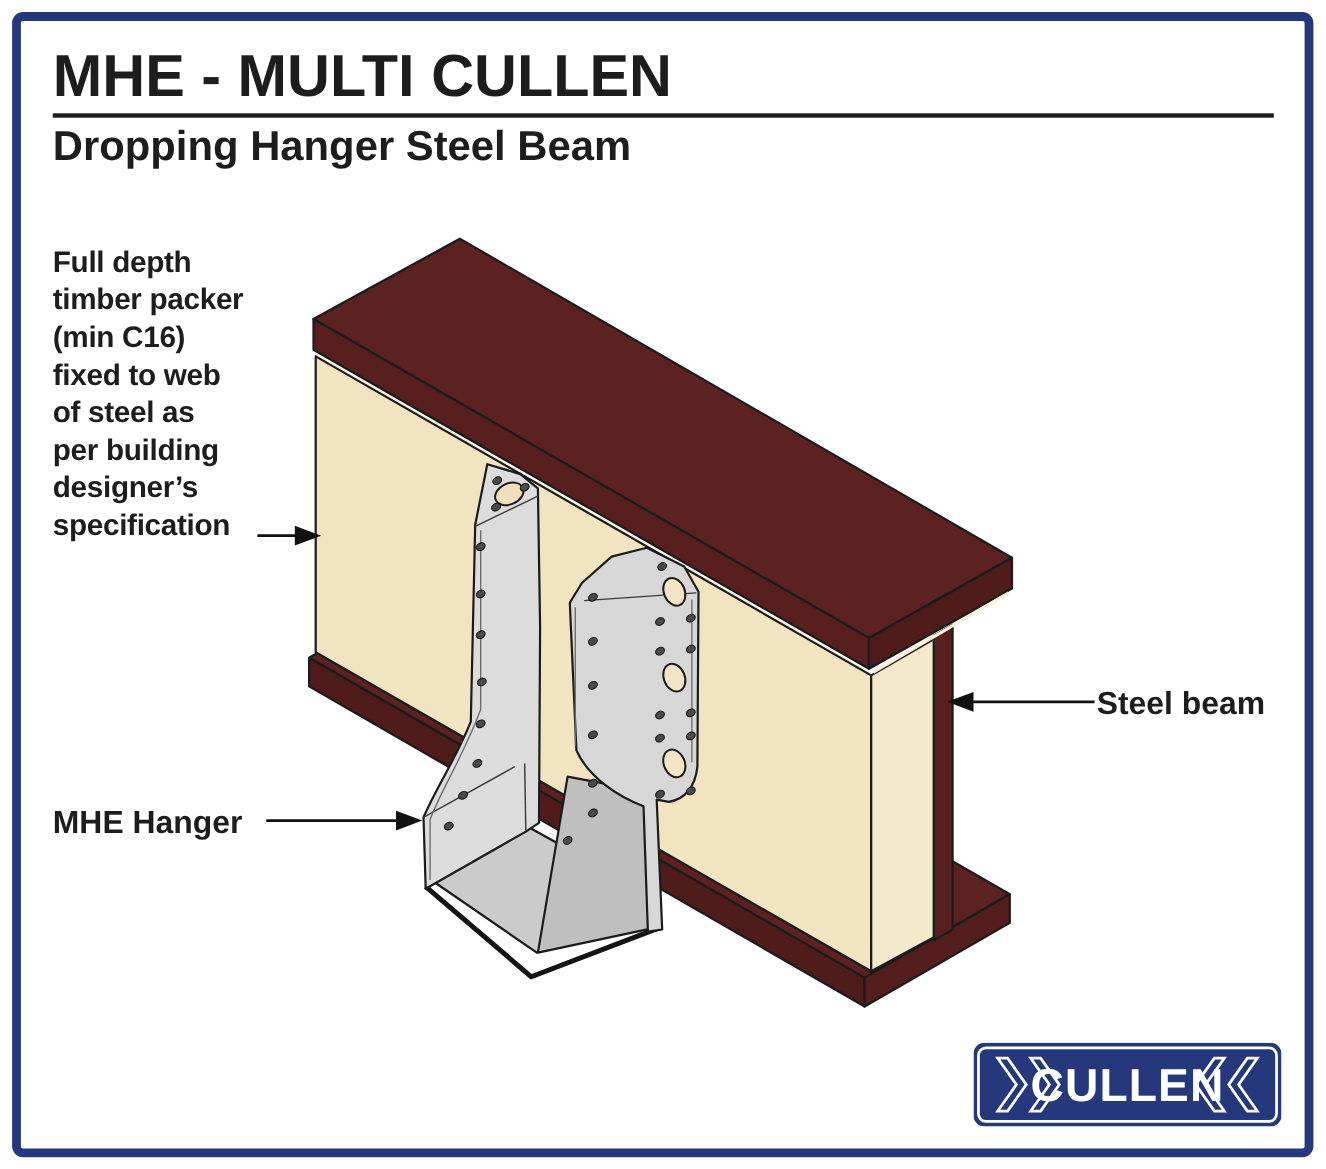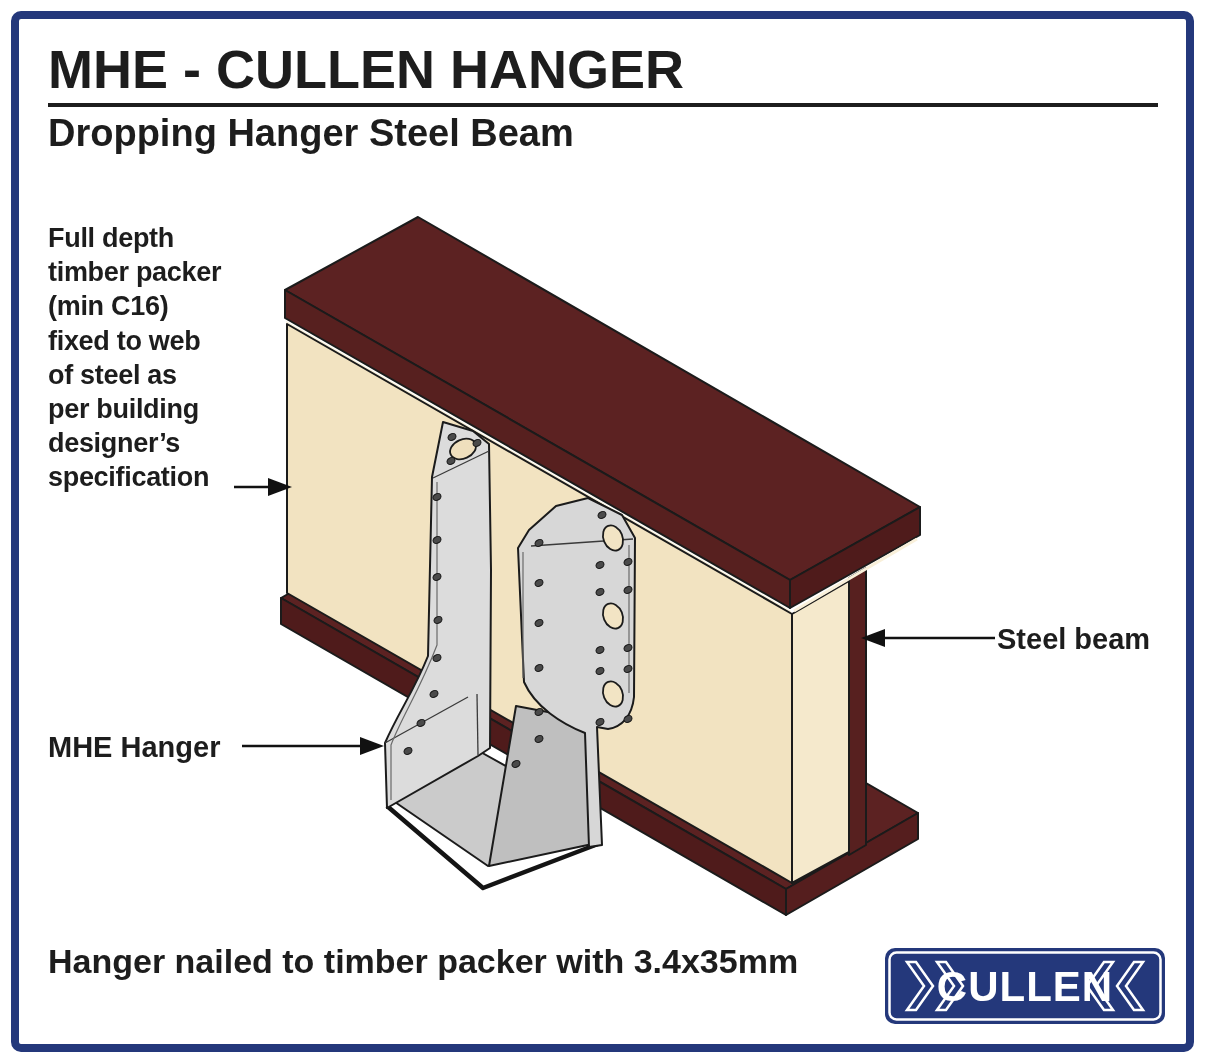--- a/index.html
+++ b/index.html
@@ -26,21 +26,21 @@
   .callout-lg{font-size:29px;font-weight:bold;fill:#1d1d1d;}
   .arrow{stroke:#111;stroke-width:2.5;}
   .arrowhead{fill:#111;stroke:none;}
   .hole{fill:#4a4a4a;stroke:#161616;stroke-width:1;}
 </style>
 </head>
 <body>
 
 <div class="frame"></div>
 
-<div class="title">MHE - CULLEN HANGER</div>
+<div class="title">MHE - MULTI CULLEN</div>
 <div class="rule"></div>
 <div class="subtitle">Dropping Hanger Steel Beam</div>
 
 <svg class="diagram" viewBox="0 0 1205 1063">
 
   <g>
 
     <polygon class="steel-top oln" points="281,598 413,522 918,813 786,889"></polygon>
     <polygon class="steel-end oln" points="281,598 786,889 786,915 281,624"></polygon>
     <polygon class="steel-end2 oln" points="786,889 918,813 918,839 786,915"></polygon>
@@ -142,21 +142,20 @@
   </g>
 
   <g>
     <text class="callout-lg" x="997" y="649">Steel beam</text>
     <line class="arrow" x1="884" y1="638" x2="995" y2="638"></line>
     <polygon class="arrowhead" points="861,638 885,629 885,647"></polygon>
   </g>
 </svg>
 
 <div class="note">
-  <div>Hanger nailed to timber packer with 3.4x35mm</div>
 </div>
 
 <svg class="logo" viewBox="0 0 280 76">
   <rect x="0" y="0" width="280" height="76" rx="10" fill="#24387B"></rect>
   <rect x="4.5" y="4.5" width="271" height="67" rx="7" fill="none" stroke="#ffffff" stroke-width="2.5"></rect>
   <g stroke="#ffffff" stroke-width="2.5" fill="none">
     <path d="M22,14 h9 l17,24 l-17,24 h-9 l17,-24 Z"></path>
     <path d="M52,14 h9 l17,24 l-17,24 h-9 l17,-24 Z"></path>
   </g>
   <g stroke="#ffffff" stroke-width="2.5" fill="none">

